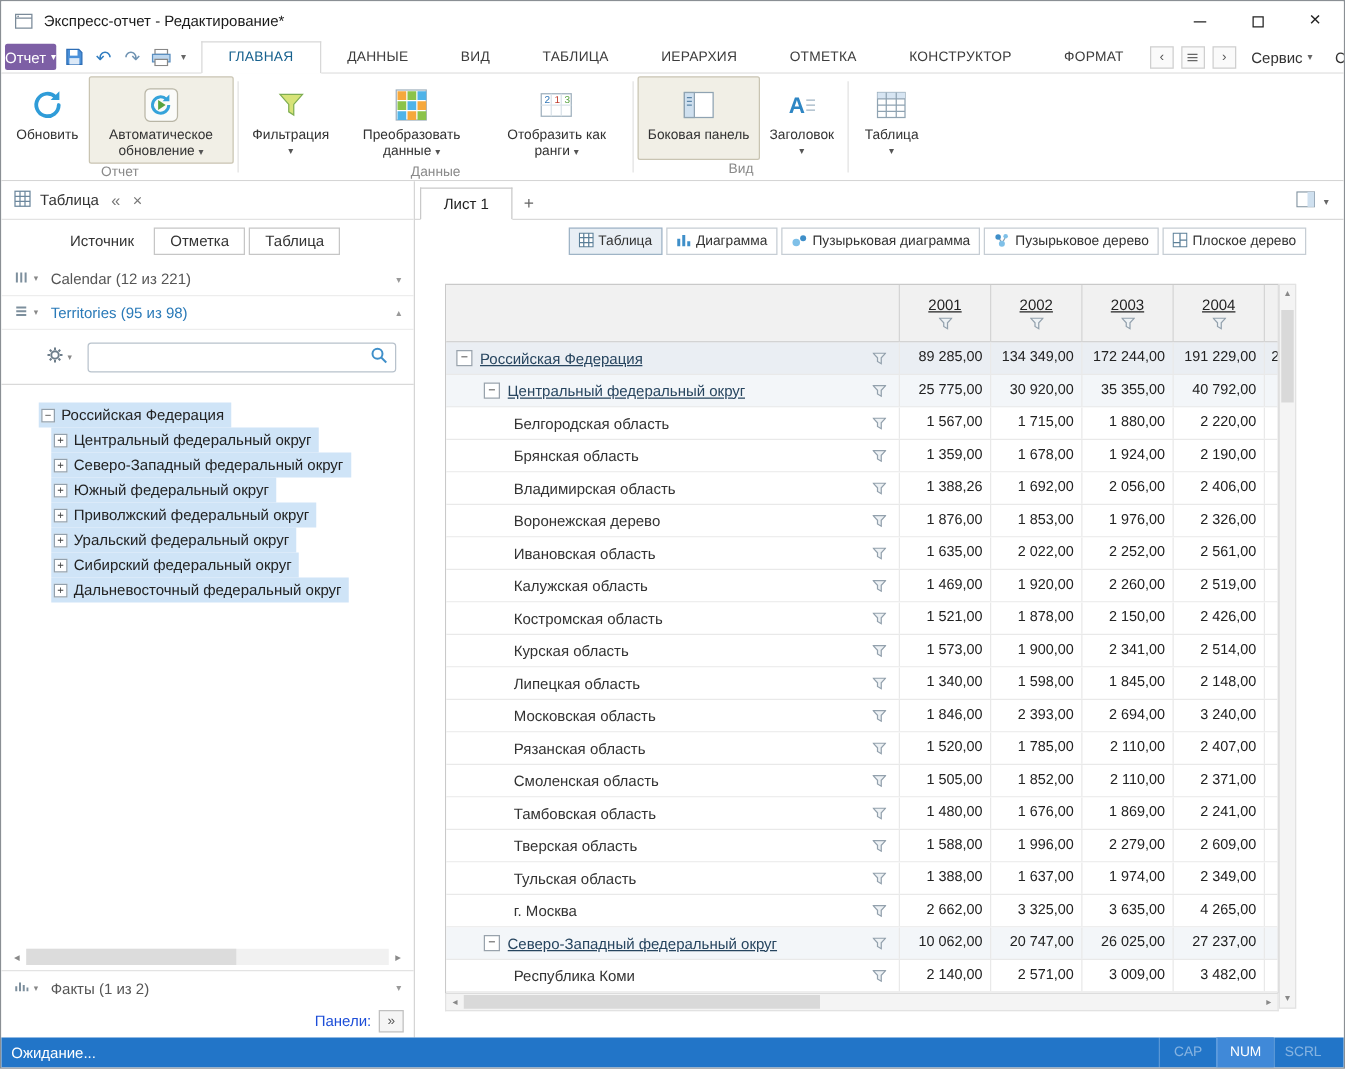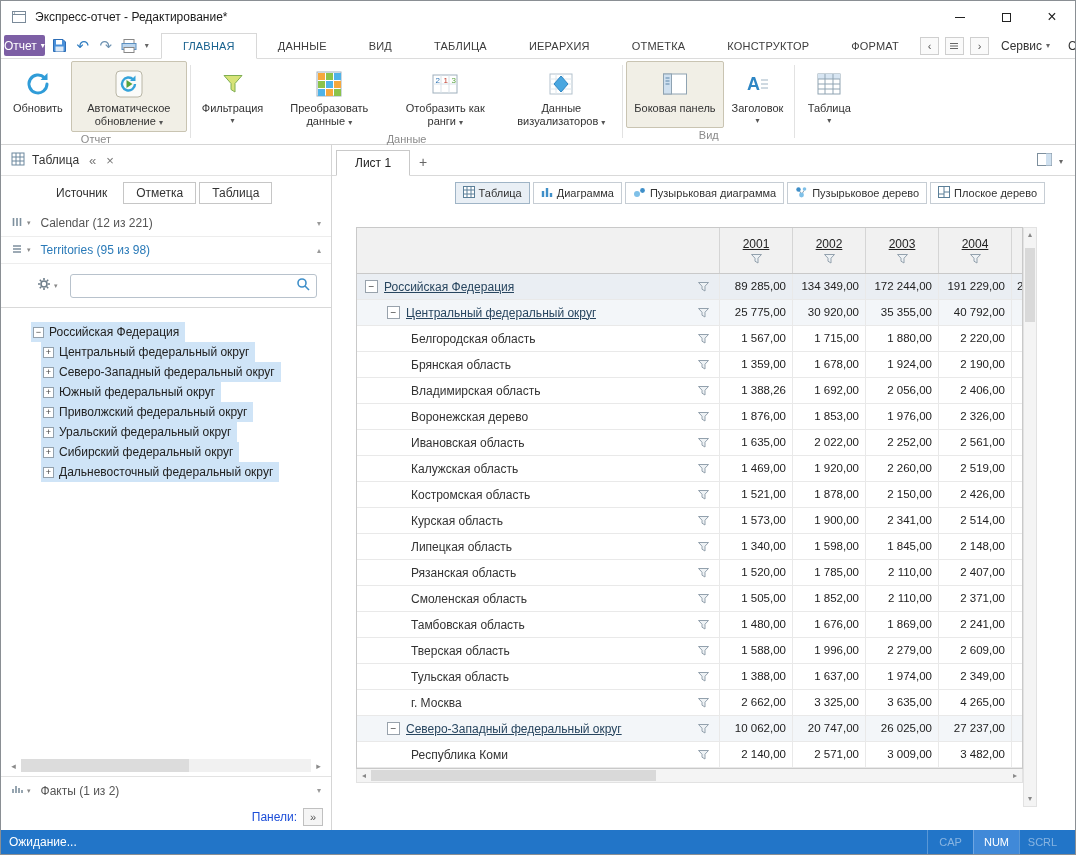--- a/index.html
+++ b/index.html
@@ -268,30 +268,20 @@
           <span class="ric">
               <svg width="26" height="26" viewBox="0 0 26 26">
                 <rect x="1" y="4" width="24" height="18" fill="#fff" stroke="#9fb0bd"></rect>
                 <path d="M1 13h24M9 4v18M17 4v18" stroke="#d9e2e9"></path>
                 <text x="3.5" y="11.5" font-size="8" fill="#2e74b5">2</text>
                 <text x="11.5" y="11.5" font-size="8" fill="#c0392b">1</text>
                 <text x="19.5" y="11.5" font-size="8" fill="#57a33e">3</text>
               </svg>
             </span>
           <span class="rlabel"><span>Отобразить как ранги</span> <span class="caret-in">▾</span></span>
-        </div>
-        <div class="rb">
-          <span class="ric">
-              <svg width="26" height="26" viewBox="0 0 26 26">
-                <rect x="2" y="3" width="22" height="20" fill="#fff" stroke="#b3c2cd"></rect>
-                <path d="M2 8h22M2 13h22M2 18h22M8 3v20M15 3v20" stroke="#dde6ec"></path>
-                <path d="M13 5l7 8-7 8-7-8z" fill="#4aa7e0" stroke="#2e86c4"></path>
-              </svg>
-            </span>
-          <span class="rlabel"><span>Данные визуализаторов</span> <span class="caret-in">▾</span></span>
         </div>
       </div>
       <div class="rgroup-label">Данные</div>
     </div>
     <div class="rsep"></div>
     <div class="rgroup">
       <div class="rgroup-buttons">
         <div class="rb pressed">
           <span class="ric">
               <svg width="26" height="26" viewBox="0 0 26 26">
@@ -691,20 +681,35 @@
                   </span>
                 </div>
                 <div class="vcell">1 340,00</div>
                 <div class="vcell">1 598,00</div>
                 <div class="vcell">1 845,00</div>
                 <div class="vcell">2 148,00</div>
                 <div class="ocell"></div>
               </div>
               <div class="trow lvl2">
                 <div class="ncell" style="padding-left: 54px;">
+                  <span class="nlabel">Московская область</span>
+                  <span class="row-filter">
+                    <svg width="11" height="10" viewBox="0 0 11 10">
+                      <path d="M0.5 0.5 H10.5 L7 4.2 V9 L4 7.2 V4.2 Z" fill="#eef2f5" stroke="#93a1ad" stroke-width="1"></path>
+                    </svg>
+                  </span>
+                </div>
+                <div class="vcell">1 846,00</div>
+                <div class="vcell">2 393,00</div>
+                <div class="vcell">2 694,00</div>
+                <div class="vcell">3 240,00</div>
+                <div class="ocell"></div>
+              </div>
+              <div class="trow lvl2">
+                <div class="ncell" style="padding-left: 54px;">
                   <span class="nlabel">Рязанская область</span>
                   <span class="row-filter">
                     <svg width="11" height="10" viewBox="0 0 11 10">
                       <path d="M0.5 0.5 H10.5 L7 4.2 V9 L4 7.2 V4.2 Z" fill="#eef2f5" stroke="#93a1ad" stroke-width="1"></path>
                     </svg>
                   </span>
                 </div>
                 <div class="vcell">1 520,00</div>
                 <div class="vcell">1 785,00</div>
                 <div class="vcell">2 110,00</div>

